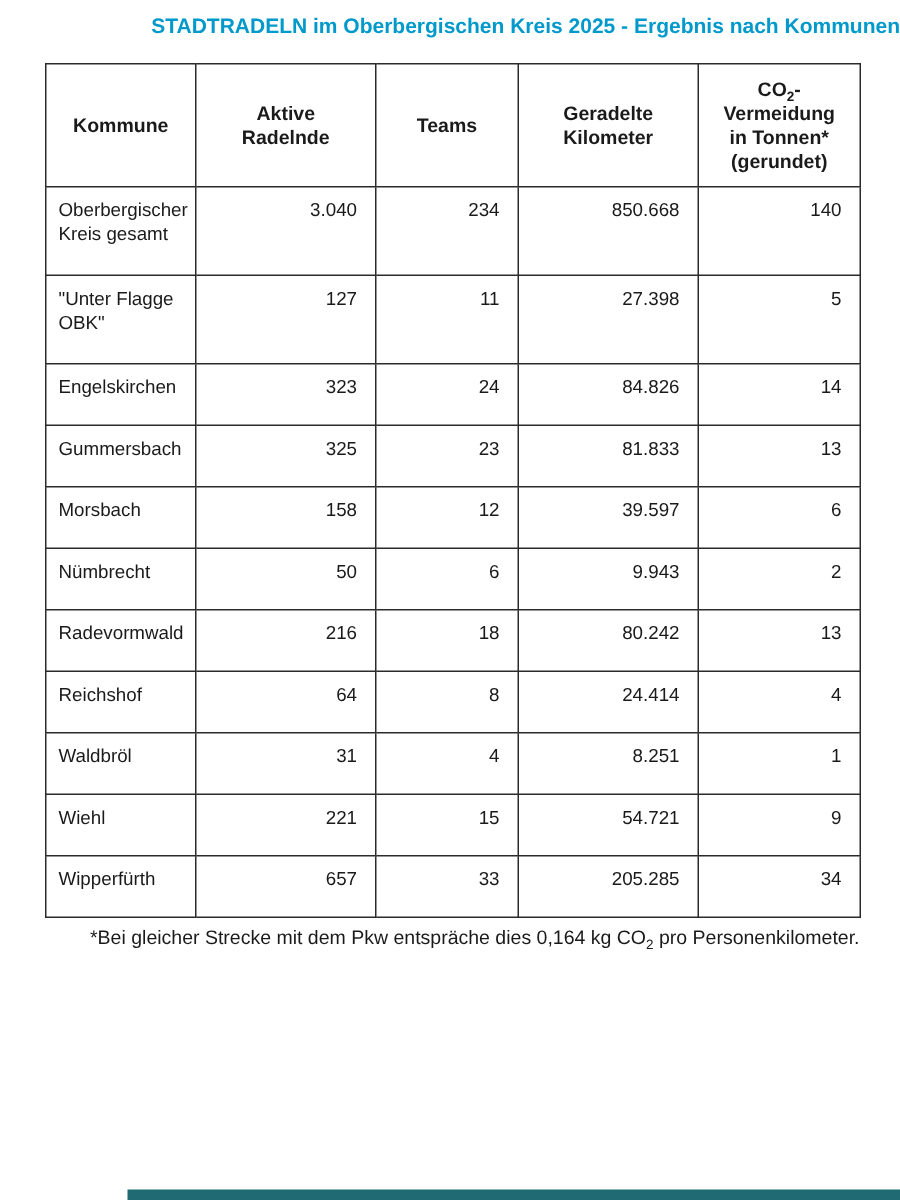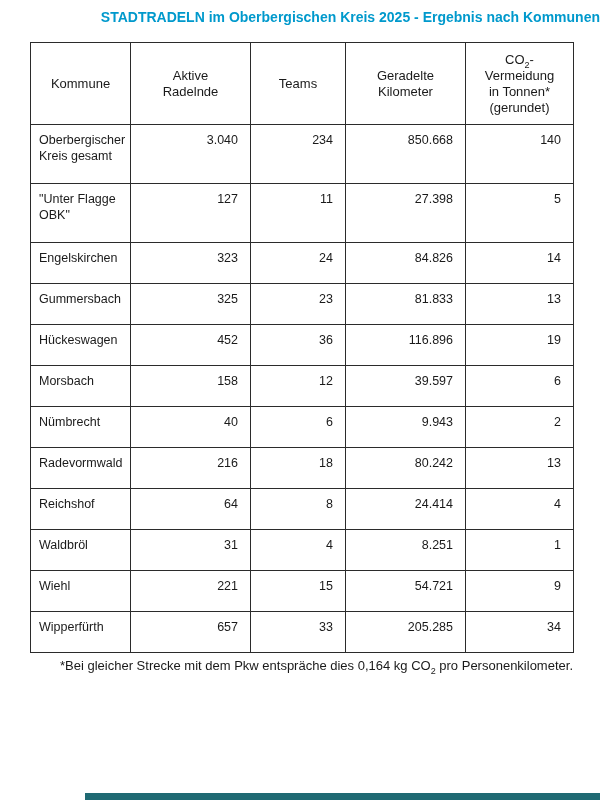--- a/index.html
+++ b/index.html
@@ -28,21 +28,21 @@
   }
   .results th, .results td {
     border: 1px solid #2b2b2b;
     overflow: hidden;
   }
   .results thead th {
     height: 81px;
     vertical-align: middle;
     text-align: center;
     font-size: 13px;
-    font-weight: normal;
+    font-weight: bold;
     line-height: 16px;
     padding: 0 2px;
   }
   .results td {
     vertical-align: top;
     font-size: 12.5px;
     line-height: 16px;
     padding-top: 7px;
     padding-bottom: 0;
   }
@@ -113,36 +113,29 @@
         <td class="c-num">14</td>
       </tr>
       <tr class="normal">
         <td class="c-kommune">Gummersbach</td>
         <td class="c-num">325</td>
         <td class="c-num">23</td>
         <td class="c-num">81.833</td>
         <td class="c-num">13</td>
       </tr>
       <tr class="normal">
-        <td class="c-kommune">Hückeswagen</td>
-        <td class="c-num">452</td>
-        <td class="c-num">36</td>
-        <td class="c-num">116.896</td>
-        <td class="c-num">19</td>
-      </tr>
-      <tr class="normal">
         <td class="c-kommune">Morsbach</td>
         <td class="c-num">158</td>
         <td class="c-num">12</td>
         <td class="c-num">39.597</td>
         <td class="c-num">6</td>
       </tr>
       <tr class="normal">
         <td class="c-kommune">Nümbrecht</td>
-        <td class="c-num">40</td>
+        <td class="c-num">50</td>
         <td class="c-num">6</td>
         <td class="c-num">9.943</td>
         <td class="c-num">2</td>
       </tr>
       <tr class="normal">
         <td class="c-kommune">Radevormwald</td>
         <td class="c-num">216</td>
         <td class="c-num">18</td>
         <td class="c-num">80.242</td>
         <td class="c-num">13</td>

